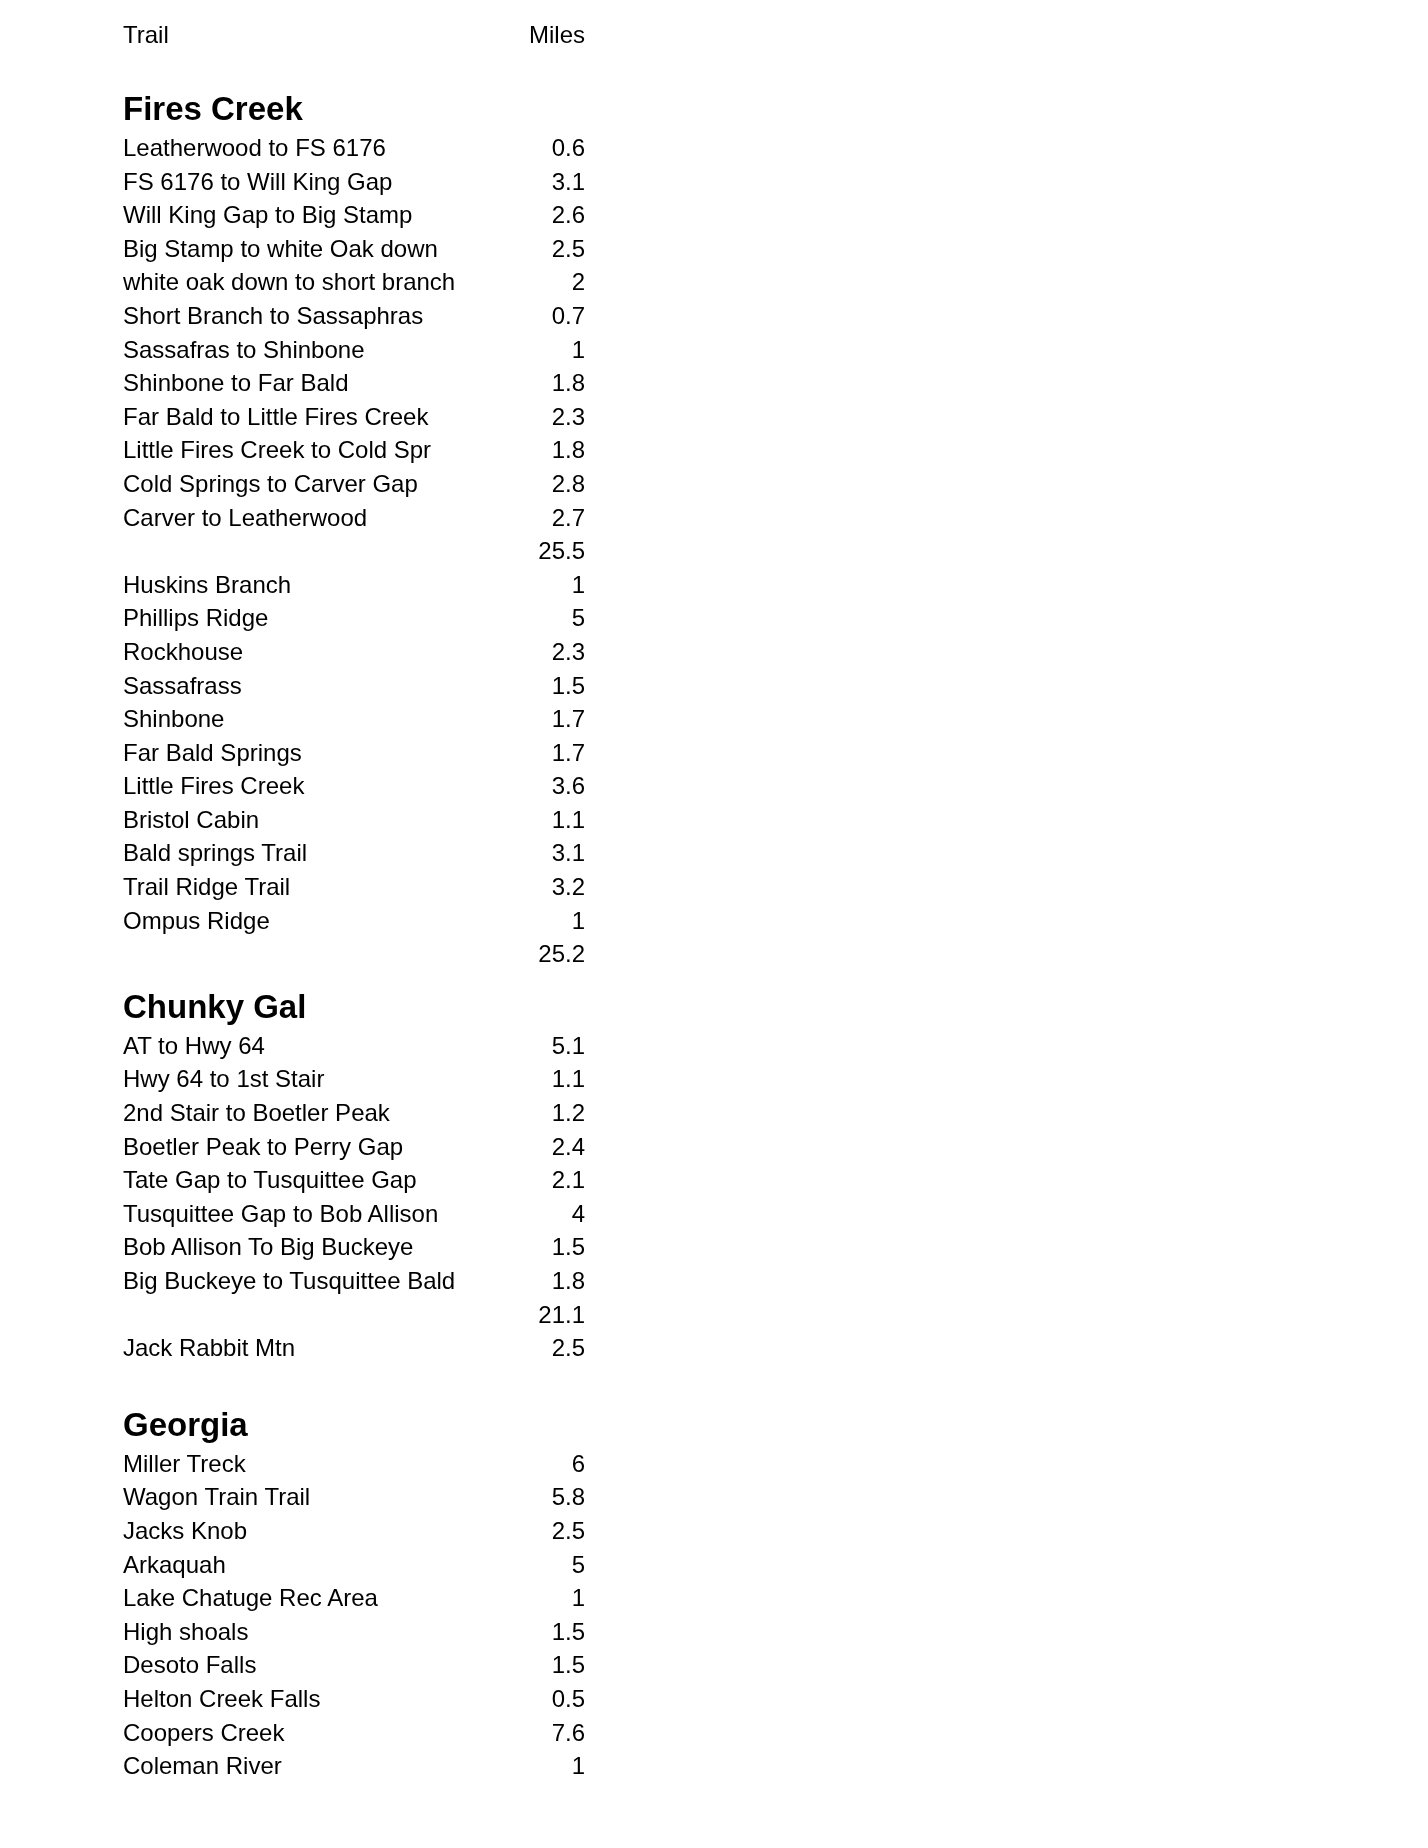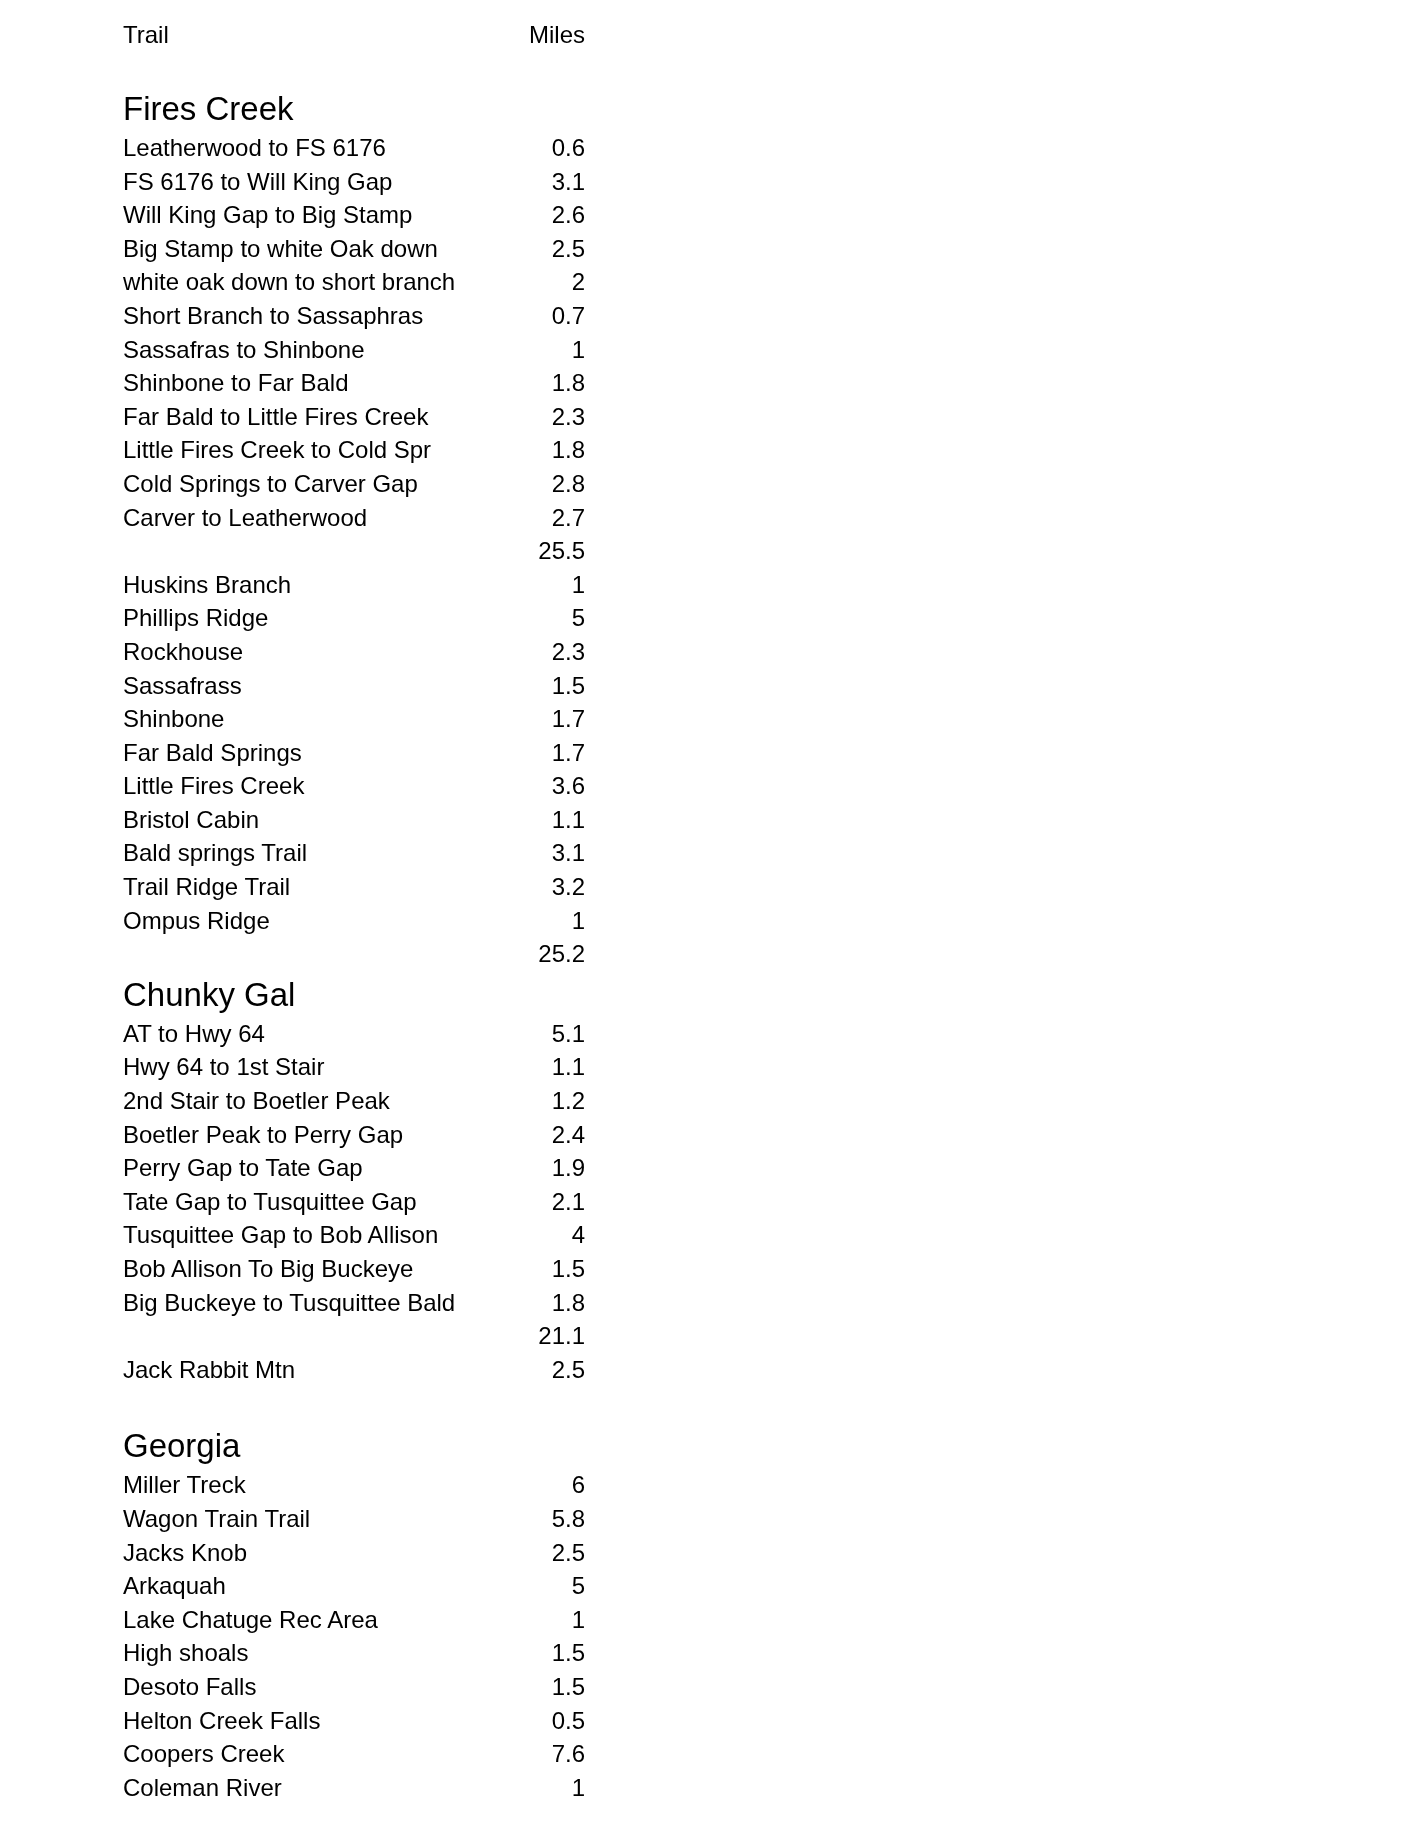--- a/index.html
+++ b/index.html
@@ -33,21 +33,21 @@
   .cell-miles {
     flex: 0 0 auto;
     text-align: right;
     white-space: nowrap;
   }
   .header-row { height: 33px; }
   .header-row .cell-name { flex: 0 0 375px; }
   .header-row .cell-miles { flex: 1 1 auto; text-align: right; }
   .section-title {
     font-size: 33px;
-    font-weight: 400;
+    font-weight: 700;
     height: 44px;
     line-height: 44px;
     white-space: nowrap;
   }
 </style>
 </head>
 <body>
 
 <div class="sheet">
   <div class="row header-row">
@@ -152,40 +152,36 @@
         <div class="row">
           <span class="cell-name">Ompus Ridge</span>
           <span class="cell-miles">1</span>
         </div>
         <div class="row">
           <span class="cell-name"></span>
           <span class="cell-miles">25.2</span>
         </div>
       </div>
       <div>
-        <div class="section-title" style="margin-top: 2px;">Chunky Gal</div>
+        <div class="section-title" style="margin-top: 14px;">Chunky Gal</div>
         <div class="row">
           <span class="cell-name">AT to Hwy 64</span>
           <span class="cell-miles">5.1</span>
         </div>
         <div class="row">
           <span class="cell-name">Hwy 64 to 1st Stair</span>
           <span class="cell-miles">1.1</span>
         </div>
         <div class="row">
           <span class="cell-name">2nd Stair to Boetler Peak</span>
           <span class="cell-miles">1.2</span>
         </div>
         <div class="row">
           <span class="cell-name">Boetler Peak to Perry Gap</span>
           <span class="cell-miles">2.4</span>
-        </div>
-        <div class="row">
-          <span class="cell-name">Perry Gap to Tate Gap</span>
-          <span class="cell-miles">1.9</span>
         </div>
         <div class="row">
           <span class="cell-name">Tate Gap to Tusquittee Gap</span>
           <span class="cell-miles">2.1</span>
         </div>
         <div class="row">
           <span class="cell-name">Tusquittee Gap to Bob Allison</span>
           <span class="cell-miles">4</span>
         </div>
         <div class="row">

